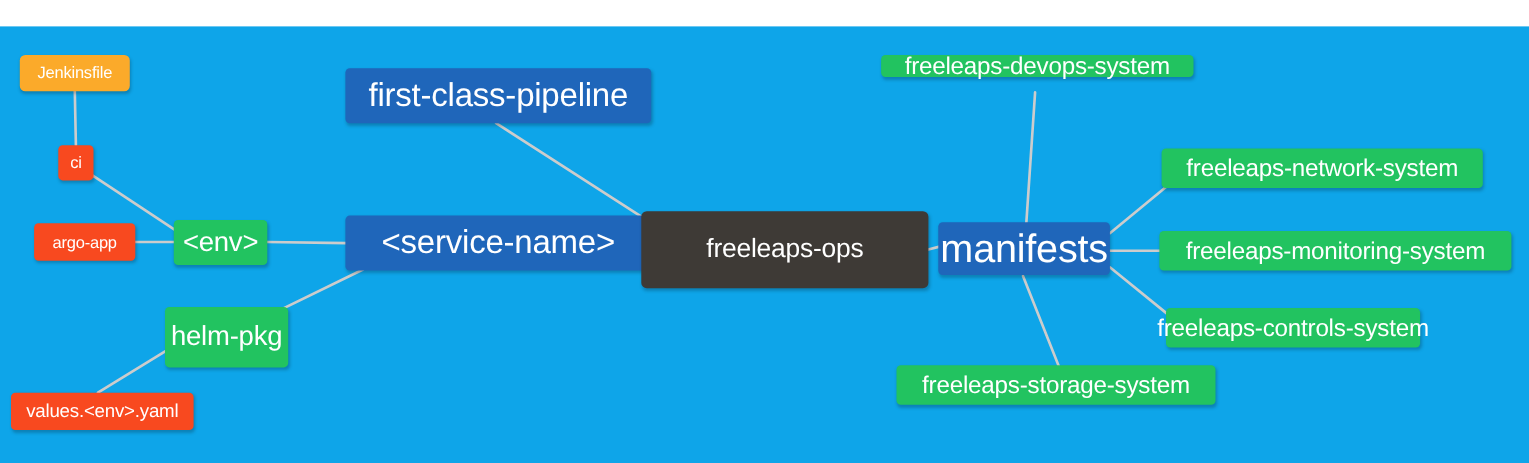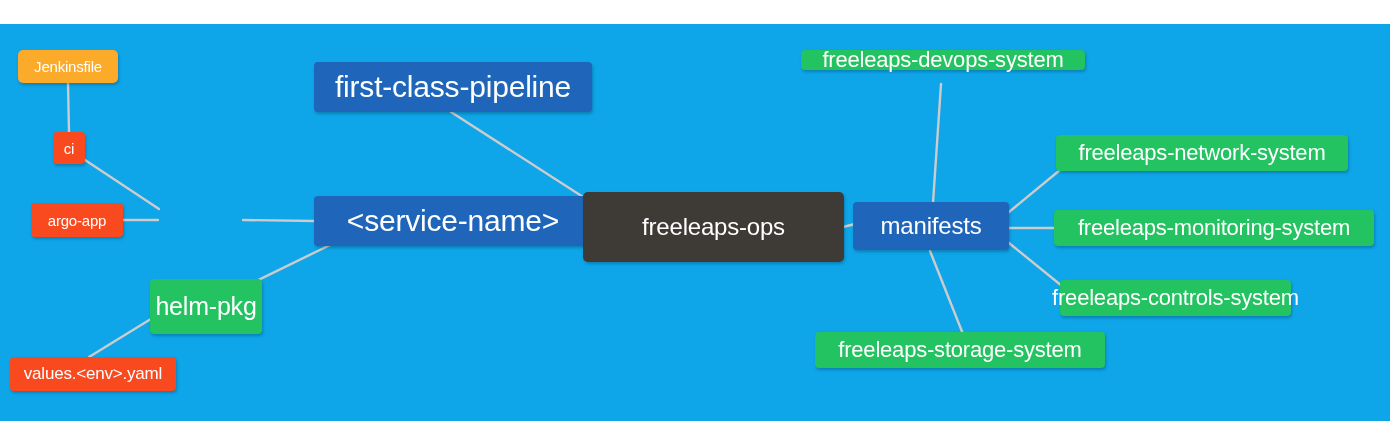--- a/index.html
+++ b/index.html
@@ -43,21 +43,21 @@
     background: #3E3A36;
     font-size: 24px;
     border-radius: 5px;
   }
   .node-blue {
     background: #1F66BA;
     font-size: 30px;
   }
   .node-blue-mid {
     background: #1F66BA;
-    font-size: 24px;
+    font-size: 36px;
   }
   .node-green {
     background: #22C360;
     font-size: 22px;
   }
   .node-green-mid {
     background: #22C360;
     font-size: 25px;
   }
   .node-orange {
@@ -122,20 +122,23 @@
   </div>
 
   <div class="node node-red" style="left:31px; top:179px; width:92px; height:34px;">
     <span>argo-app</span>
   </div>
 
   <div class="node node-red-sm" style="left:10px; top:333px; width:166px; height:34px;">
     <span>values.&lt;env&gt;.yaml</span>
   </div>
 
+  <div class="node node-green-mid" style="left:158px; top:176px; width:85px; height:41px;">
+    <span>&lt;env&gt;</span>
+  </div>
 
   <div class="node node-green-mid" style="left:150px; top:255px; width:112px; height:55px;">
     <span>helm-pkg</span>
   </div>
 
   <div class="node node-blue" style="left:314px; top:38px; width:278px; height:50px;">
     <span>first-class-pipeline</span>
   </div>
 
   <div class="node node-blue" style="left:314px; top:172px; width:278px; height:50px;">

